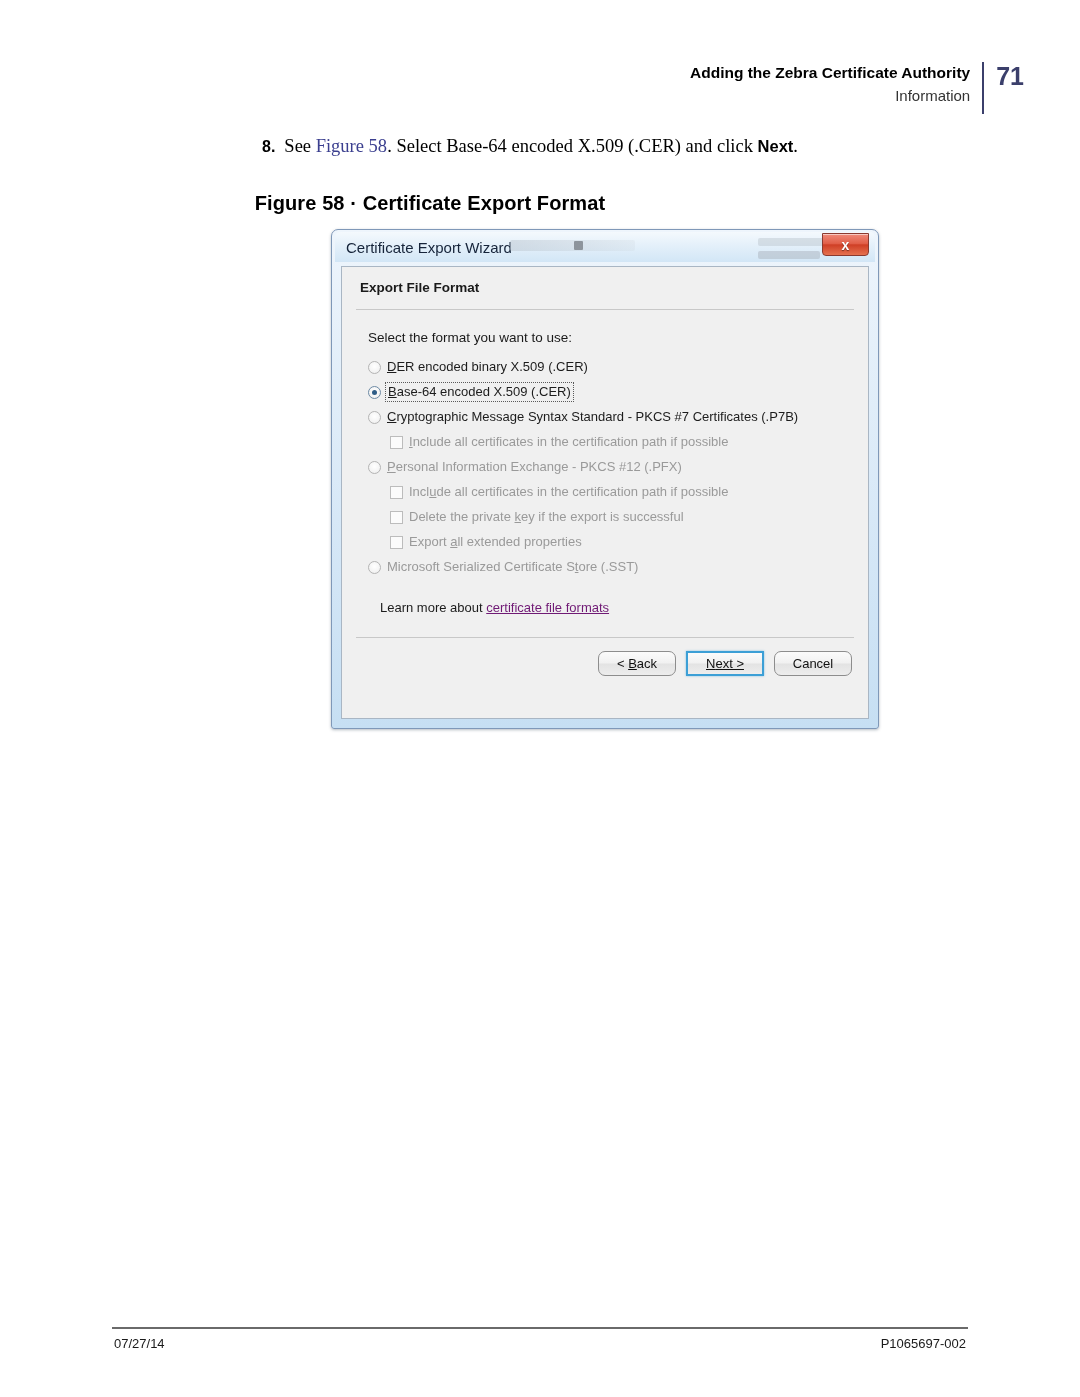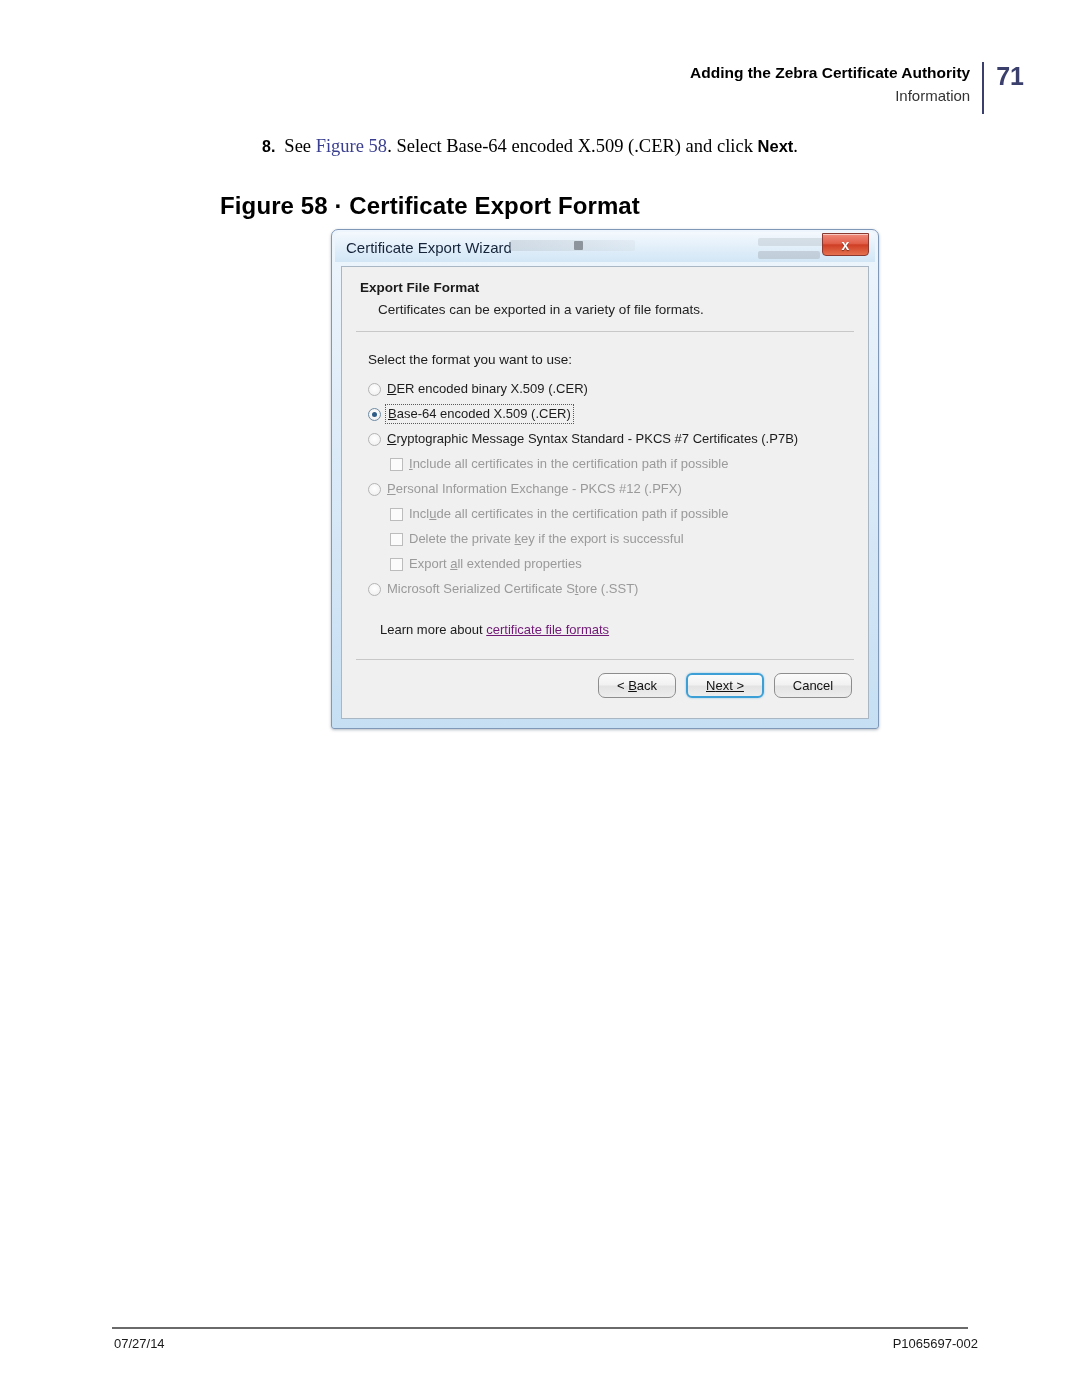--- a/index.html
+++ b/index.html
@@ -83,21 +83,21 @@
 
   
   .figure-caption {
     position: absolute;
     top: 192px;
     left: 0;
     width: 860px;
     text-align: center;
     font-family: "Liberation Sans", sans-serif;
     font-weight: bold;
-    font-size: 24px;
+    font-size: 20px;
     color: #000000;
     letter-spacing: 0.1px;
   }
 
   
   .dialog {
     position: absolute;
     left: 331px;
     top: 229px;
     width: 548px;
@@ -294,21 +294,21 @@
     font-family: "Liberation Sans", sans-serif;
     font-size: 13px;
     color: #111111;
     display: flex;
     align-items: center;
     justify-content: center;
     box-sizing: border-box;
   }
   .btn.default {
     border: 2px solid #3c9fd6;
-    border-radius: 6px;
+    border-radius: 0;
     box-shadow: 0 0 2px rgba(60,159,214,0.6);
     text-decoration: underline;
   }
   .btn u { text-decoration: underline; }
 
   
   .footer-rule {
     position: absolute;
     left: 112px;
     right: 112px;
@@ -317,21 +317,21 @@
     background: #6a6a6a;
   }
   .footer-left, .footer-right {
     position: absolute;
     top: 1336px;
     font-family: "Liberation Sans", sans-serif;
     font-size: 13px;
     color: #1a1a1a;
   }
   .footer-left { left: 114px; }
-  .footer-right { right: 102px; padding-left: 16px; }
+  .footer-right { right: 114px; padding-left: 16px; }
 </style>
 </head>
 <body>
 
 <div class="page-header">
   <div class="page-header-text">
     <div class="header-title">Adding the Zebra Certificate Authority</div>
     <div class="header-sub">Information</div>
   </div>
   <div class="header-rule"></div>
@@ -354,21 +354,20 @@
     <div class="title-ghost-c"></div>
     <div class="close-btn">
       <span class="close-x">x</span>
     </div>
   </div>
 
   <div class="dialog-body">
 
     <div class="head-block">
       <div class="head-title">Export File Format</div>
-      <div class="head-desc">Certificates can be exported in a variety of file formats.</div>
     </div>
     <div class="hr"></div>
 
     <div class="content">
       <div class="prompt">Select the format you want to use:</div>
       <div id="options-container">
           <div class="opt-row">
             <span class="radio"></span>
             <span class="opt-label"><u>D</u>ER encoded binary X.509 (.CER)</span>
           </div>

